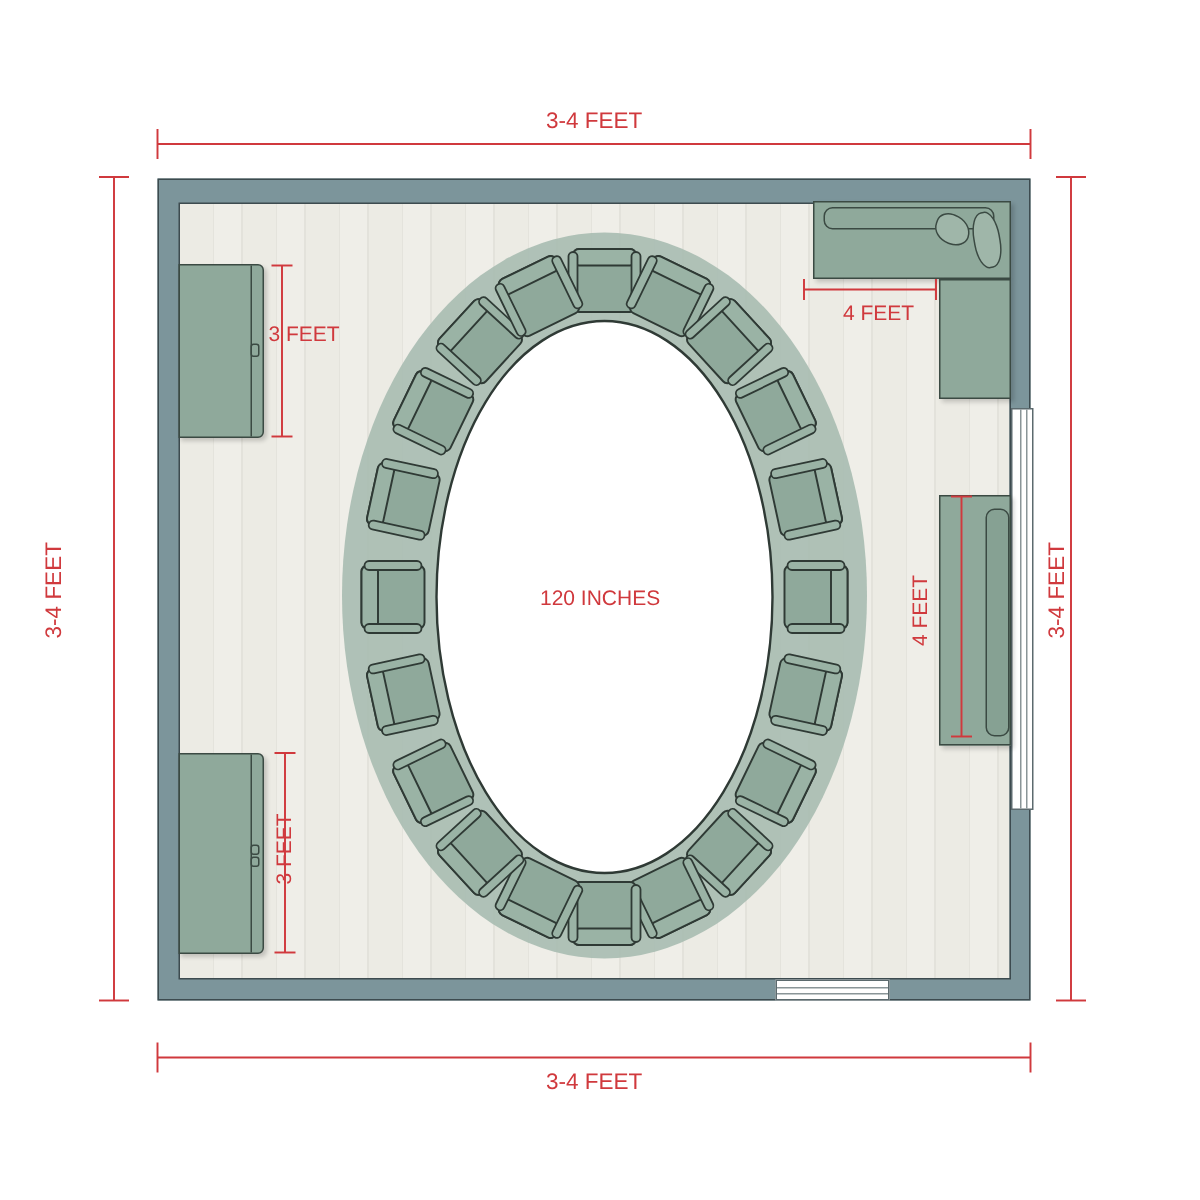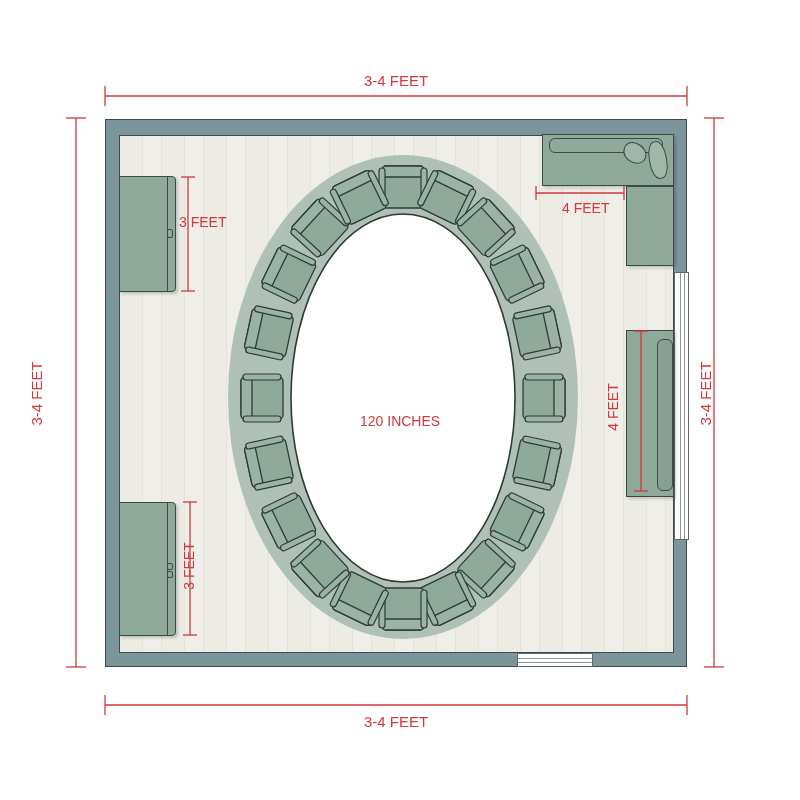--- a/index.html
+++ b/index.html
@@ -218,13 +218,13 @@
 </svg>
 
 <div class="dim-label" style="left:364px;top:73px;">3-4 FEET</div>
 <div class="dim-label" style="left:364px;top:714px;">3-4 FEET</div>
 <div class="dim-label vert" style="left: 28px; top: 386px; margin-left: -24px;">3-4 FEET</div>
 <div class="dim-label vert" style="left: 697px; top: 386px; margin-left: -24px;">3-4 FEET</div>
 <div class="dim-label small" style="left:179px;top:215px;">3 FEET</div>
 <div class="dim-label small vert" style="left: 180px; top: 559px; margin-left: -15.5px;">3 FEET</div>
 <div class="dim-label small vert" style="left: 604px; top: 400px; margin-left: -15.5px;">4 FEET</div>
 <div class="dim-label small" style="left:562px;top:201px;">4 FEET</div>
-<div class="dim-label small" style="left:360px;top:414px;">120 INCHES</div>
+<div class="dim-label small" style="left:360px;top:391px;">120 INCHES</div>
 
 </body></html>

